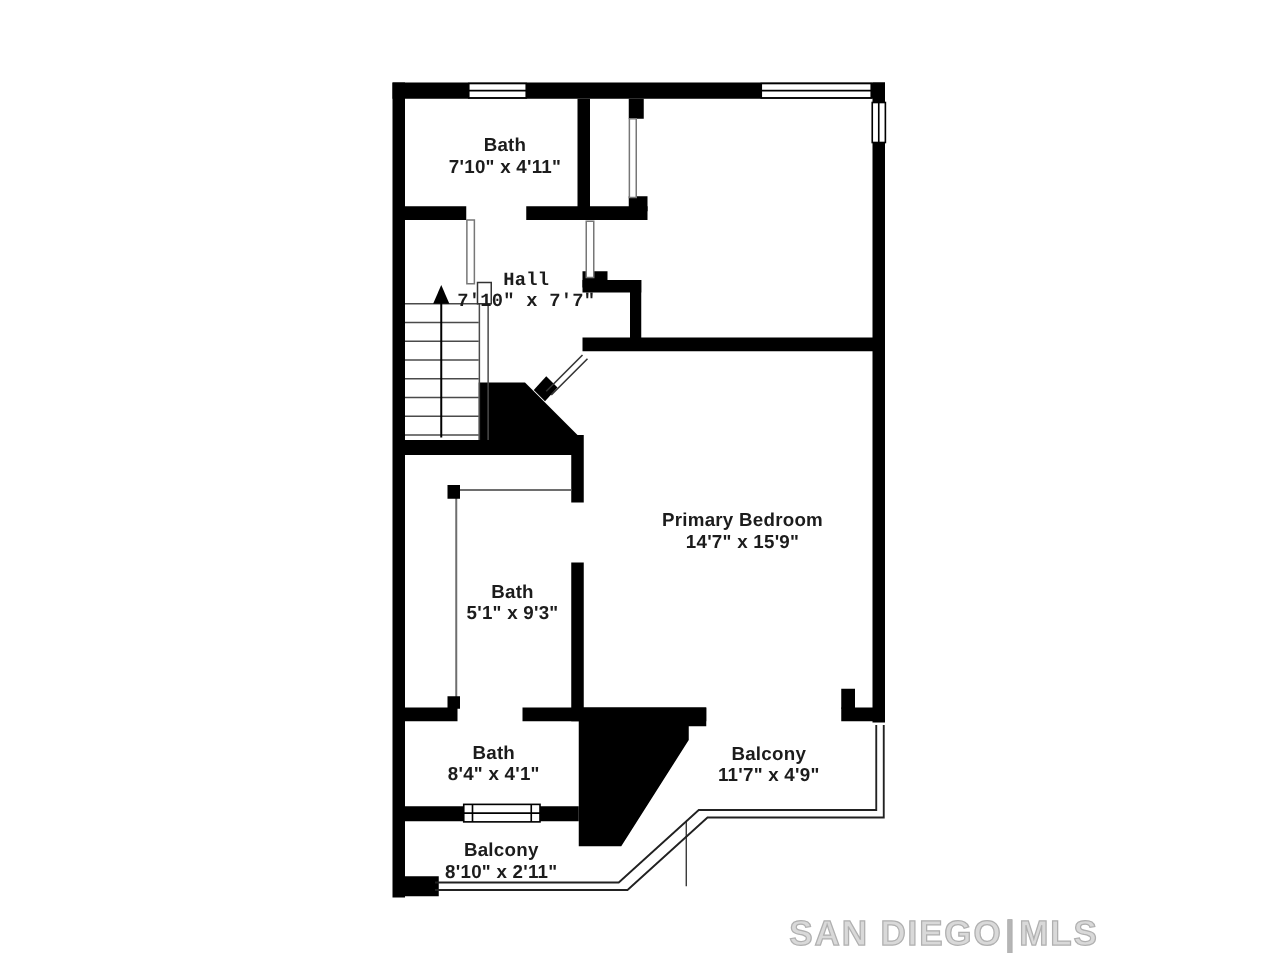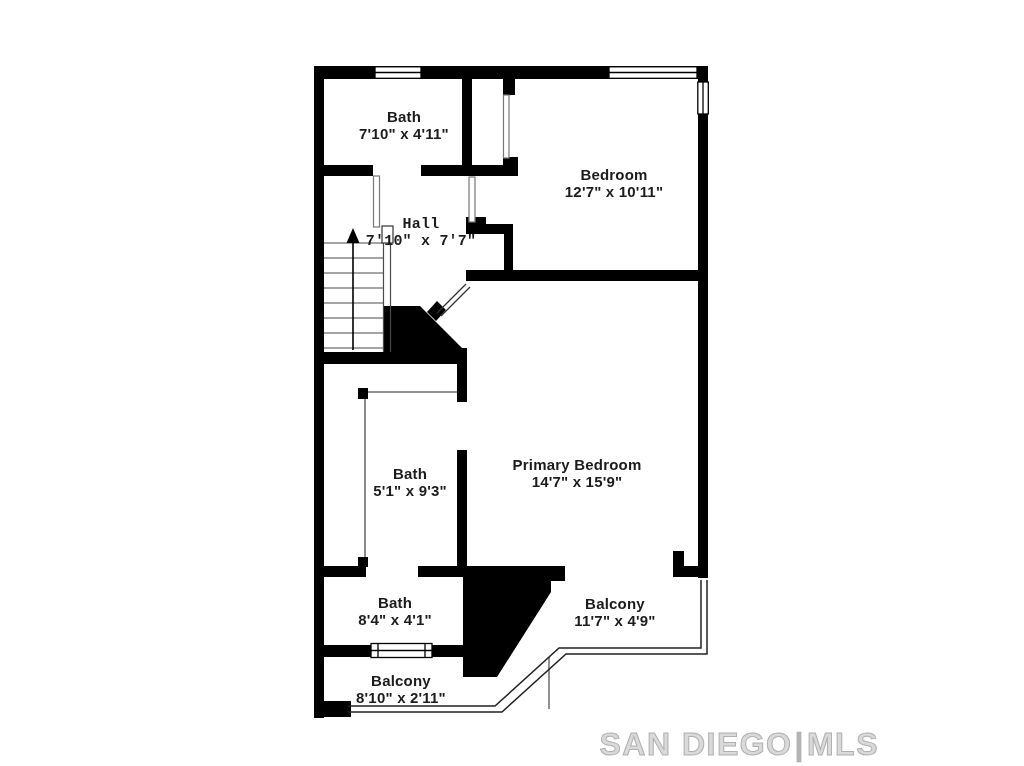--- a/index.html
+++ b/index.html
@@ -3,21 +3,21 @@
 <meta charset="utf-8">
 <style>
   html,body{margin:0;padding:0;background:#fff;}
   .page{position:relative;width:890px;height:766px;background:#ffffff;overflow:hidden;
         font-family:"Liberation Sans", sans-serif;}
   .plan-svg{position:absolute;left:0;top:0;}
   .room-label{position:absolute;transform:translate(-50%,-50%);text-align:center;
       color:#1c1c1c;font-size:15px;font-weight:bold;line-height:17px;
       letter-spacing:0.2px;white-space:nowrap;}
   .room-label .dims{font-weight:bold;}
-  .watermark{position:absolute;right:11px;bottom:3px;font-size:32px;font-weight:bold;
+  .watermark{position:absolute;right:11px;bottom:3px;font-size:28px;font-weight:bold;
       letter-spacing:1.5px;color:#d9d9d9;-webkit-text-stroke:1px #b0b0b0;white-space:nowrap;}
   .wm-bar{margin:0 2px;color:#b5b5b5;-webkit-text-stroke:0.5px #a8a8a8;}
 </style>
 </head>
 <body>
 
 <div class="page">
 
   <svg class="plan-svg" width="1024" height="766" viewBox="0 0 1024 766">
 
@@ -124,31 +124,27 @@
       <polyline points="348,712 502,712 566,654 707,654 707,580"></polyline>
       <line x1="549" y1="657" x2="549" y2="709" stroke-width="1"></line>
     </g>
   </svg>
 
   <div class="room-label" style="left:404px;top:125px;">
     <div>Bath</div>
     <div class="dims">7'10" x 4'11"</div>
   </div>
 
-  <div class="room-label" style="left:614px;top:183px;">
-    <div>Bedroom</div>
-    <div class="dims">12'7" x 10'11"</div>
-  </div>
 
   <div class="room-label" style="left:421px;top:233px;font-family:Liberation Mono, monospace;">
     <div>Hall</div>
     <div class="dims">7'10" x 7'7"</div>
   </div>
 
-  <div class="room-label" style="left:577px;top:425px;margin-top:48px;">
+  <div class="room-label" style="left:594px;top:425px;">
     <div>Primary Bedroom</div>
     <div class="dims">14'7" x 15'9"</div>
   </div>
 
   <div class="room-label" style="left:410px;top:482px;">
     <div>Bath</div>
     <div class="dims">5'1" x 9'3"</div>
   </div>
 
   <div class="room-label" style="left:395px;top:611px;">

